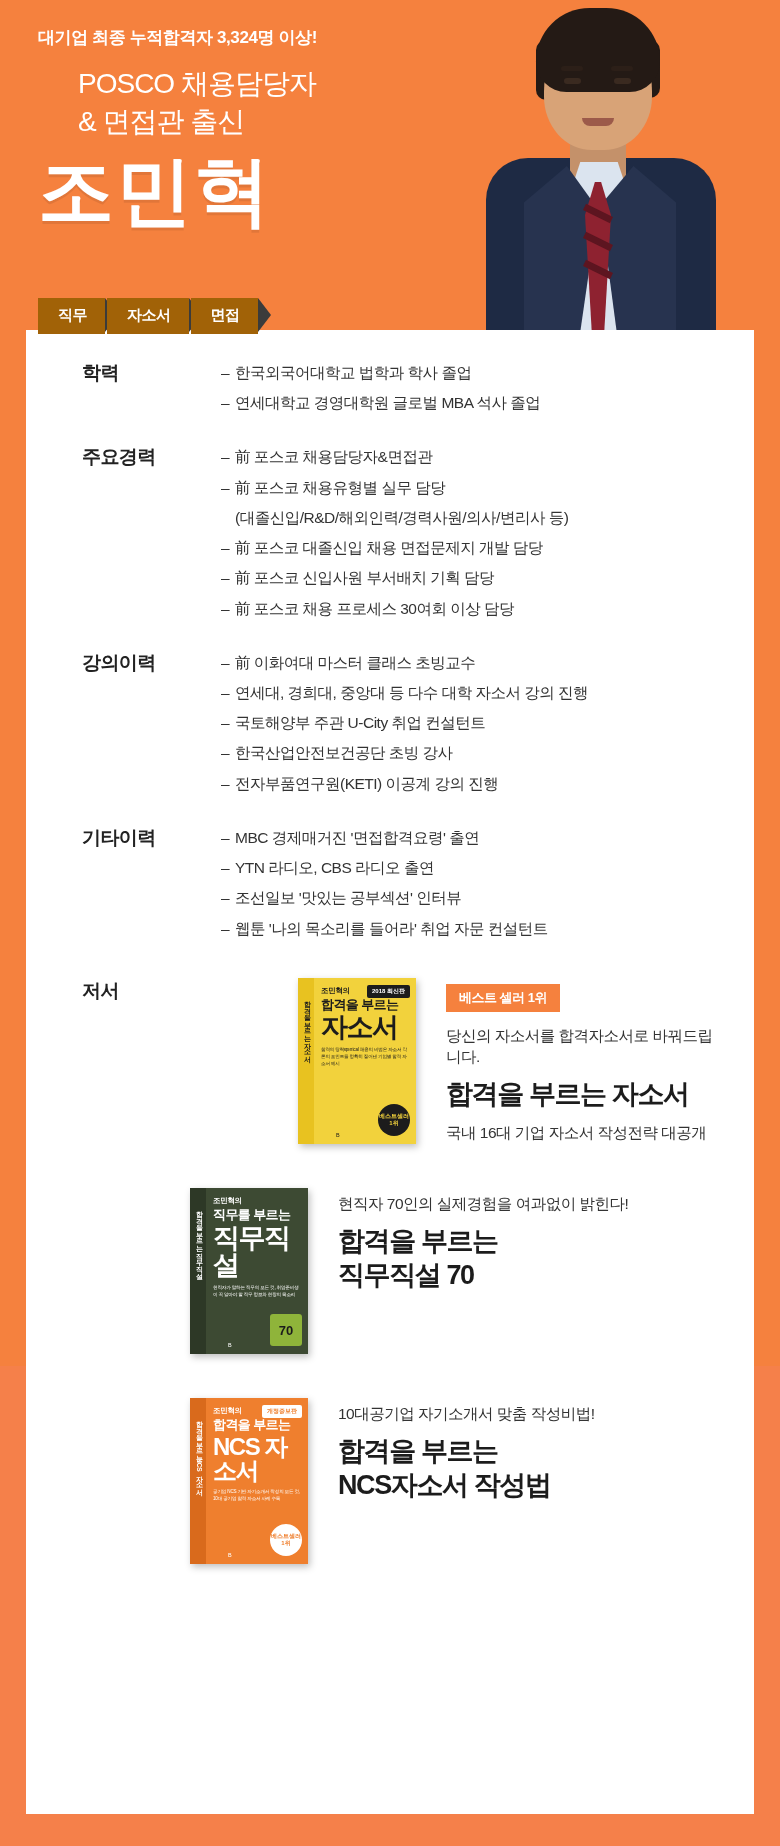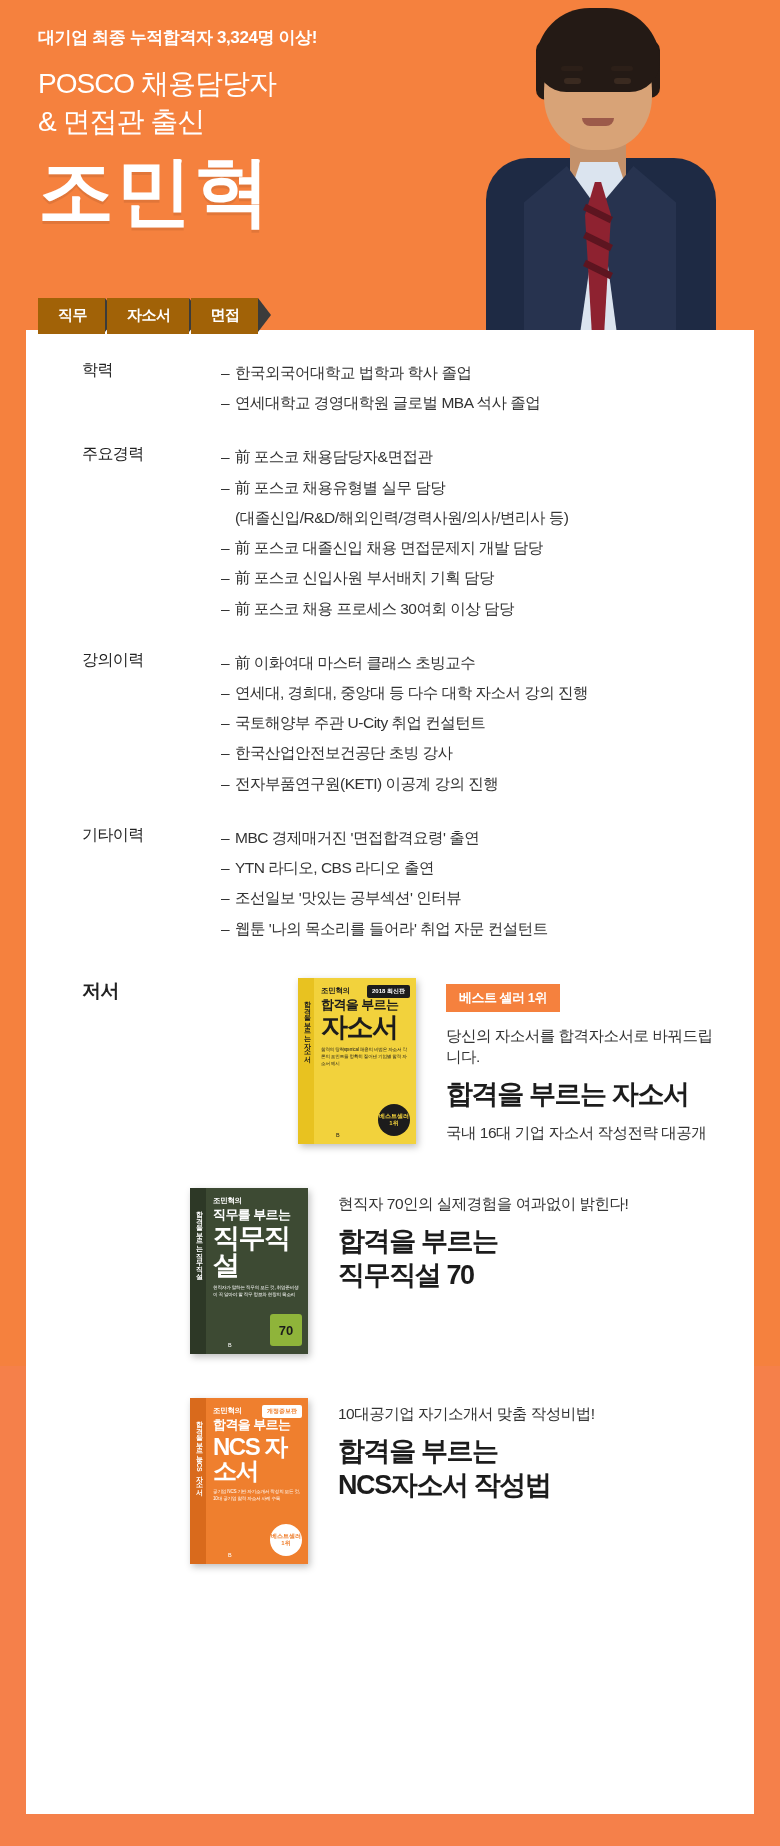--- a/index.html
+++ b/index.html
@@ -173,20 +173,21 @@
     color: #ffffff;
     letter-spacing: -0.4px;
     margin-bottom: 16px;
   }
   .subtitle {
     font-size: 28px;
     color: #ffffff;
     line-height: 1.35;
     letter-spacing: -1px;
     font-weight: 300;
+    margin-left: 40px;
   }
   .bigname {
     margin-top: 12px;
     font-size: 76px;
     font-weight: bold;
     color: #ffffff;
     letter-spacing: 2px;
     line-height: 1;
     text-shadow: 0 3px 0 rgba(0,0,0,0.08);
   }
@@ -232,22 +233,22 @@
     padding: 28px 0 0 0;
   }
   .section {
     display: flex;
     margin: 0 0 24px 0;
     padding: 0 40px 0 56px;
   }
   .sec-label {
     width: 108px;
     flex: 0 0 108px;
-    font-size: 16px;
-    font-weight: normal;
+    font-size: 19px;
+    font-weight: bold;
     color: #222;
     letter-spacing: -0.6px;
     padding-top: 2px;
   }
   .sec-body {
     flex: 1;
   }
   .line {
     font-size: 15.5px;
     color: #333;

